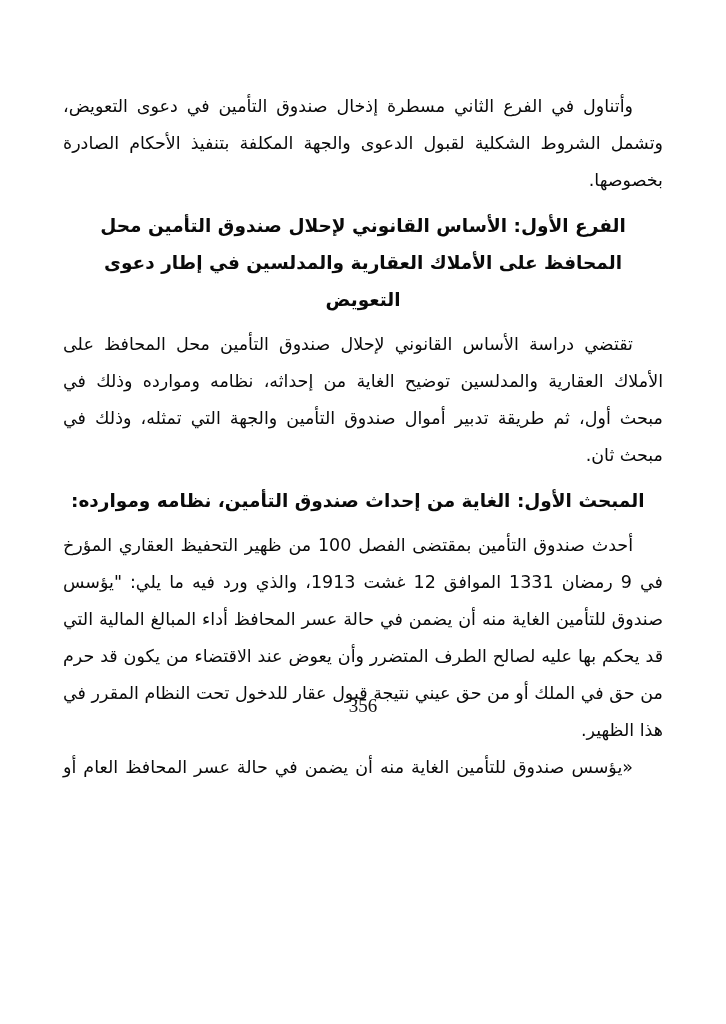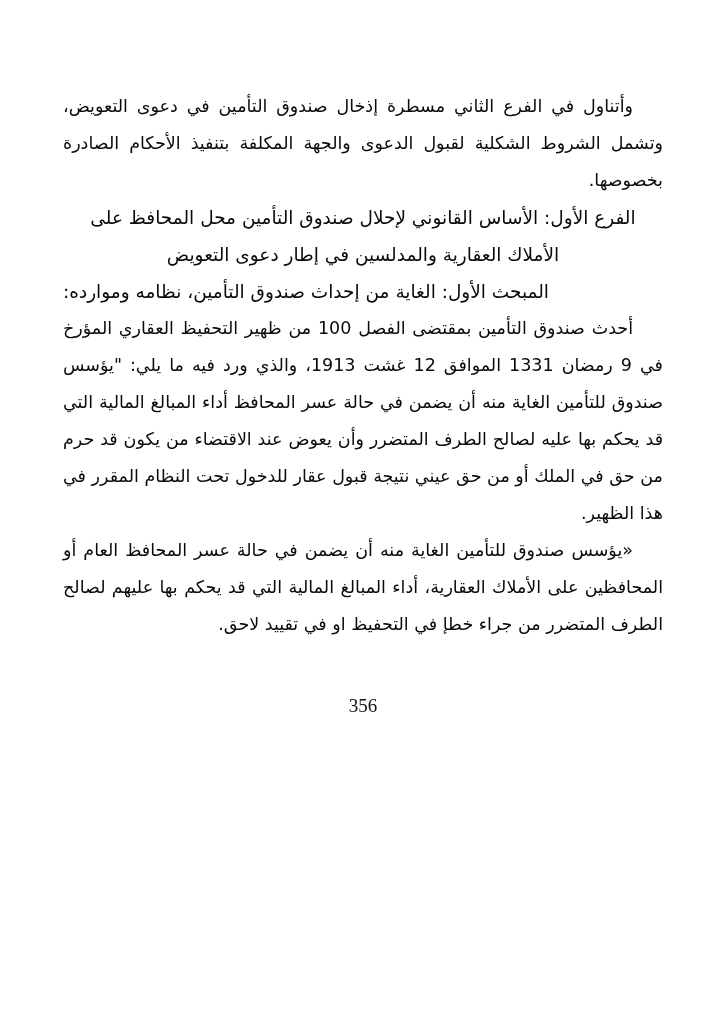--- a/index.html
+++ b/index.html
@@ -26,22 +26,22 @@
     font-size: 17.5px;
     line-height: 37px;
     color: #0a0a0a;
     text-align: justify;
   }
   .para {
     margin: 0;
     text-indent: 30px;
   }
   .heading {
-    margin: 0;
-    font-weight: normal;
+    margin: 8px;
+    font-weight: bold;
     font-size: 18.5px;
     line-height: 37px;
     text-indent: 0;
   }
   .heading.center {
     text-align: center;
   }
   .heading.right {
     text-align: left;
   }
@@ -57,18 +57,19 @@
     margin-top: 29px;
   }
 </style>
 </head>
 <body>
 
 <div class="page">
   <div class="content">
     <p class="para">وأتناول في الفرع الثاني مسطرة إذخال صندوق التأمين في دعوى التعويض، وتشمل الشروط الشكلية لقبول الدعوى والجهة المكلفة بتنفيذ الأحكام الصادرة بخصوصها.</p>
     <h2 class="heading center">الفرع الأول: الأساس القانوني لإحلال صندوق التأمين محل المحافظ على الأملاك العقارية والمدلسين في إطار دعوى التعويض</h2>
+    <p class="para">تقتضي دراسة الأساس القانوني لإحلال صندوق التأمين محل المحافظ على الأملاك العقارية والمدلسين توضيح الغاية من إحداثه، نظامه وموارده وذلك في مبحث أول، ثم طريقة تدبير أموال صندوق التأمين والجهة التي تمثله، وذلك في مبحث ثان.</p>
     <h3 class="heading right">المبحث الأول: الغاية من إحداث صندوق التأمين، نظامه وموارده:</h3>
     <p class="para">أحدث صندوق التأمين بمقتضى الفصل 100 من ظهير التحفيظ العقاري المؤرخ في 9 رمضان 1331 الموافق 12 غشت 1913، والذي ورد فيه ما يلي: "يؤسس صندوق للتأمين الغاية منه أن يضمن في حالة عسر المحافظ أداء المبالغ المالية التي قد يحكم بها عليه لصالح الطرف المتضرر وأن يعوض عند الاقتضاء من يكون قد حرم من حق في الملك أو من حق عيني نتيجة قبول عقار للدخول تحت النظام المقرر في هذا الظهير.</p>
     <p class="para">«يؤسس صندوق للتأمين الغاية منه أن يضمن في حالة عسر المحافظ العام أو المحافظين على الأملاك العقارية، أداء المبالغ المالية التي قد يحكم بها عليهم لصالح الطرف المتضرر من جراء خطإ في التحفيظ او في تقييد لاحق.</p>
   </div>
   <div class="page-number">356</div>
 </div>
 
 </body></html>

